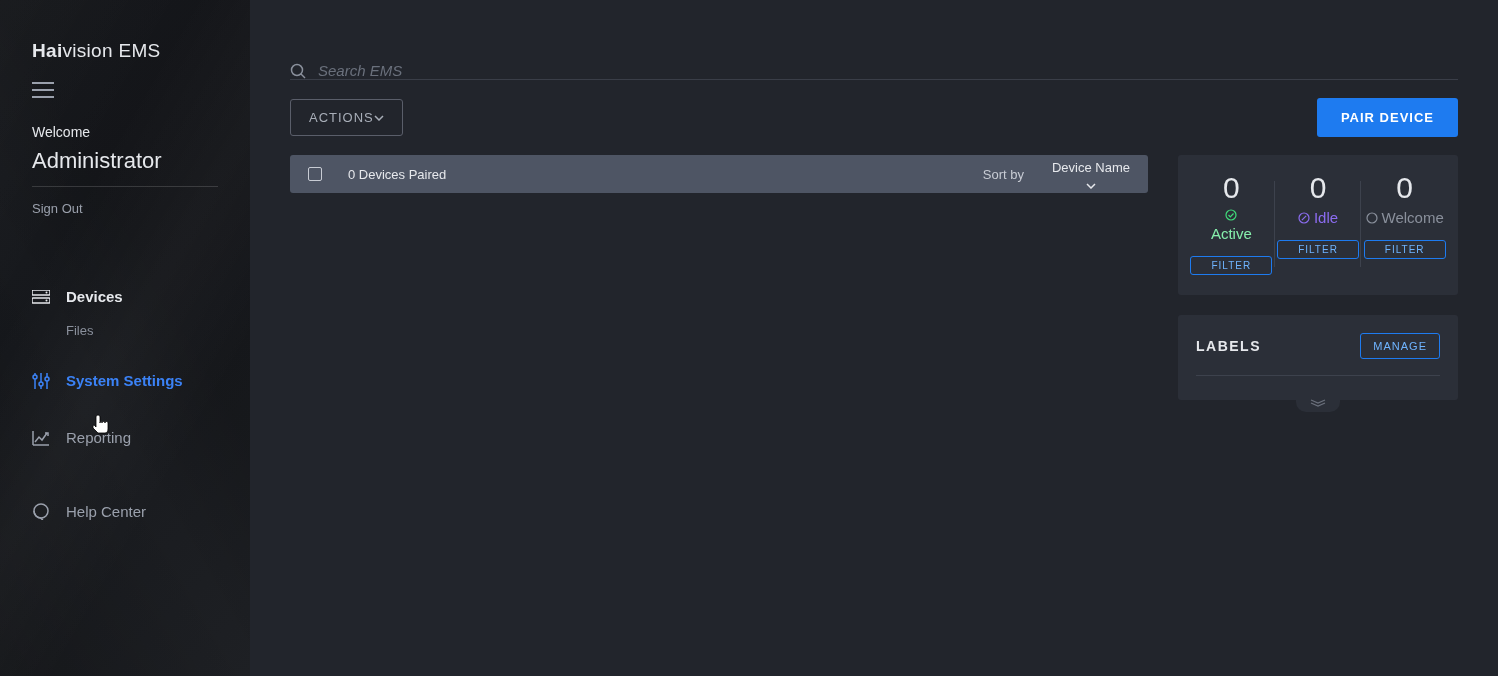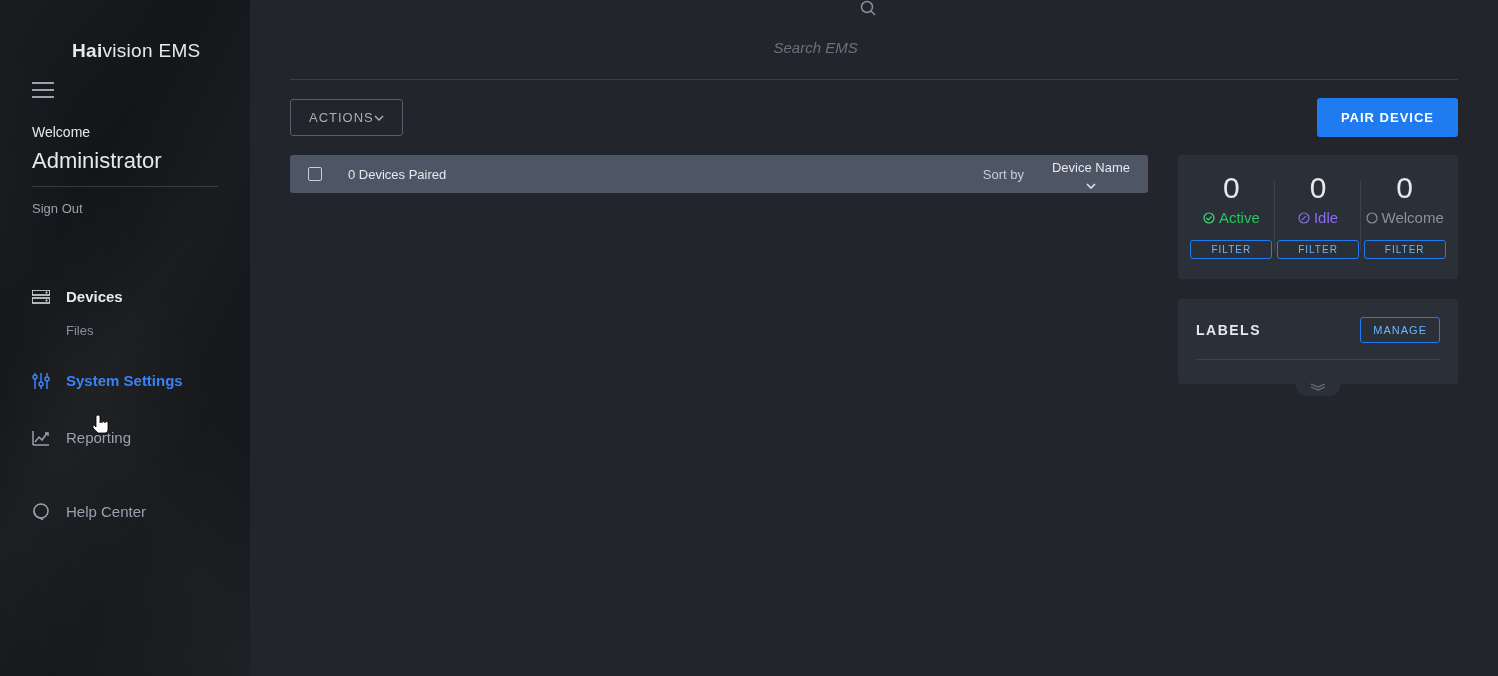--- a/index.html
+++ b/index.html
@@ -5,39 +5,39 @@
   * { box-sizing: border-box; margin: 0; padding: 0; }
   html, body { width: 1498px; height: 676px; font-family: -apple-system, BlinkMacSystemFont, "Segoe UI", Arial, sans-serif; background: #1a1d24; color: #c8ccd4; overflow: hidden; }
   .app { display: flex; width: 100%; height: 100%; }
 
   
   .sidebar { width: 250px; height: 100%; background: linear-gradient(135deg, #1a1c20 0%, #16181c 40%, #1e2024 100%); position: relative; padding: 0; }
   .sidebar::before { content: ""; position: absolute; inset: 0; background:
     linear-gradient(120deg, rgba(255,255,255,0.02) 0%, rgba(255,255,255,0) 30%, rgba(255,255,255,0.03) 50%, rgba(255,255,255,0) 70%),
     linear-gradient(60deg, rgba(0,0,0,0.2) 0%, rgba(0,0,0,0) 40%, rgba(0,0,0,0.15) 60%);
     pointer-events: none; }
-  .brand { font-size: 19px; font-weight: 400; color: #e6e8ec; padding: 40px 0 12px 32px; letter-spacing: 0.3px; position: relative; margin-left: 40px; }
+  .brand { font-size: 19px; font-weight: 400; color: #e6e8ec; padding: 40px 0 12px 32px; letter-spacing: 0.3px; position: relative; }
   .brand .b1 { font-weight: 700; }
   .hamburger { padding: 8px 32px 10px 32px; position: relative; }
   .hamburger svg { width: 22px; height: 16px; }
   .welcome { padding: 16px 32px 0 32px; font-size: 14px; color: #e6e8ec; position: relative; }
   .user { padding: 8px 32px 12px 32px; font-size: 22px; color: #e6e8ec; border-bottom: 1px solid rgba(255,255,255,0.15); margin: 0 32px 0 32px; padding-left: 0; padding-right: 0; position: relative; }
   .signout { padding: 14px 32px 0 32px; font-size: 13px; color: #9aa0ac; position: relative; }
   .nav { padding-top: 60px; position: relative; }
   .nav-item { display: flex; align-items: center; padding: 12px 32px; font-size: 15px; color: #9aa0ac; cursor: pointer; gap: 16px; }
   .nav-item.active { color: #e6e8ec; font-weight: 600; }
   .nav-item.highlight { color: #3b82f6; font-weight: 600; }
   .nav-sub { padding: 6px 32px 6px 66px; font-size: 13px; color: #8a909c; cursor: pointer; }
   .nav-item .icon { width: 18px; display: inline-flex; justify-content: center; }
   .nav-spacer { height: 16px; }
   .cursor { position: absolute; left: 92px; top: 413px; width: 18px; height: 22px; pointer-events: none; z-index: 50; }
 
   
   .main { flex: 1; display: flex; flex-direction: column; padding: 0 40px 0 40px; background: #22252c; position: relative; }
-  .searchbar { display: flex; align-items: center; height: 80px; border-bottom: 1px solid #3a3e48; flex-direction: column; }
+  .searchbar { display: flex; align-items: flex-end; height: 80px; border-bottom: 1px solid #3a3e48; }
   .searchbar svg { width: 16px; height: 16px; margin-right: 12px; }
   .searchbar input { flex: 1; background: transparent; border: none; outline: none; color: #c8ccd4; font-size: 15px; font-style: italic; }
   .searchbar input::placeholder { color: #6a707c; font-style: italic; }
 
   .toolbar { display: flex; align-items: center; justify-content: space-between; padding: 18px 0; }
   .actions-btn { border: 1px solid #5a5e6a; background: transparent; color: #a8aeb8; padding: 10px 18px; font-size: 13px; letter-spacing: 1px; border-radius: 3px; display: inline-flex; align-items: center; gap: 0; cursor: pointer; }
   .pair-btn { background: #1e7bf0; color: #fff; border: none; padding: 12px 24px; font-size: 13px; letter-spacing: 1px; font-weight: 600; border-radius: 3px; cursor: pointer; }
 
   .content-row { display: flex; gap: 30px; align-items: flex-start; }
   .list-area { flex: 1; }
@@ -47,21 +47,21 @@
   .list-header .spacer { flex: 1; }
   .list-header .sortby { color: #c8ccd4; }
   .list-header .sortval { margin-left: 10px; display: inline-flex; align-items: center; gap: 8px; flex-direction: column; }
 
   .side-panels { width: 280px; display: flex; flex-direction: column; gap: 20px; }
   .status-panel { background: #2b2f38; border-radius: 3px; padding: 18px 10px 20px 10px; display: flex; }
   .status-col { flex: 1; display: flex; flex-direction: column; align-items: center; gap: 6px; position: relative; }
   .status-col:not(:last-child)::after { content: ""; position: absolute; right: 0; top: 8px; bottom: 8px; width: 1px; background: #3d424d; }
   .status-num { font-size: 30px; font-weight: 300; color: #e6e8ec; line-height: 1; }
   .status-label { font-size: 15px; display: inline-flex; align-items: center; gap: 4px; }
-  .status-label.active { color: #22c55e; }
+  .status-label.active { color: #86efac; flex-direction: column; }
   .status-label.idle { color: #8b6cf0; }
   .status-label.offline { color: #8a909c; }
   .filter-pill { border: 1px solid #1e7bf0; color: #6fb4ff; font-size: 10px; letter-spacing: 1px; padding: 3px 20px; border-radius: 3px; margin-top: 8px; cursor: pointer; }
 
   .labels-panel { background: #2b2f38; border-radius: 3px; padding: 18px 18px 24px 18px; position: relative; }
   .labels-head { display: flex; align-items: center; justify-content: space-between; border-bottom: 1px solid #3d424d; padding-bottom: 16px; }
   .labels-title { font-size: 14px; letter-spacing: 1.5px; color: #e6e8ec; font-weight: 600; }
   .manage-btn { border: 1px solid #1e7bf0; color: #6fb4ff; font-size: 11px; letter-spacing: 1px; padding: 6px 12px; border-radius: 3px; background: transparent; cursor: pointer; }
   .expand-tab { position: absolute; left: 50%; transform: translateX(-50%); bottom: -12px; width: 44px; height: 18px; background: #2b2f38; border-radius: 0 0 10px 10px; display: flex; align-items: center; justify-content: center; cursor: pointer; }
 

